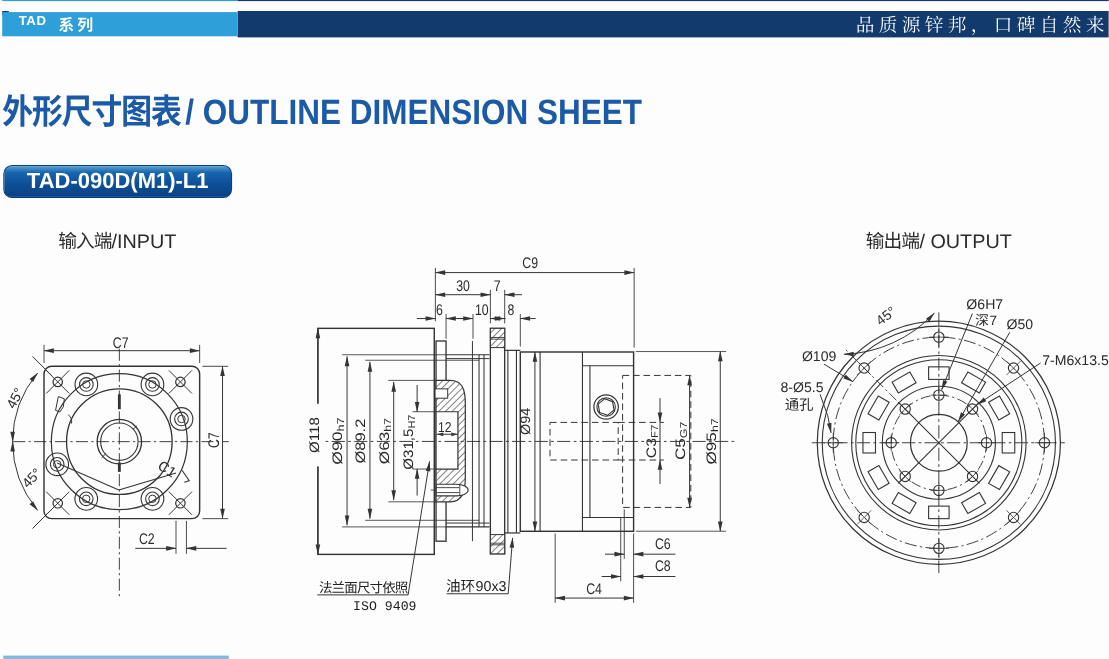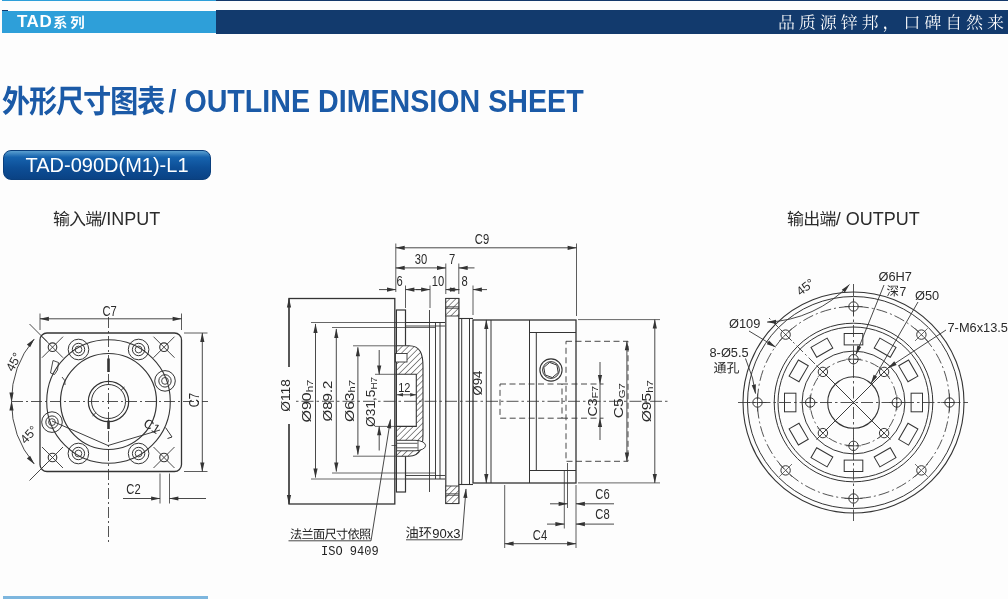--- a/index.html
+++ b/index.html
@@ -7,22 +7,22 @@
               font-family:"Liberation Sans", sans-serif; position:relative; }
   .abs { position:absolute; }
 </style>
 </head>
 <body>
 <div class="abs" style="left:2px;top:0;width:213.5px;height:1.3px;background:#2e9fd9;"></div>
 <div class="abs" style="left:215.5px;top:0;width:792.5px;height:1.3px;background:#14386b;"></div>
 <div class="abs" style="left:216px;top:9.5px;width:792px;height:24.5px;background:#123a6d;"></div>
 <div class="abs" style="left:1.5px;top:9.5px;width:6px;height:4px;background:#123a6d;"></div>
 <div class="abs" style="left:1.5px;top:10.5px;width:214.5px;height:22.5px;background:#2e9fd9;"></div>
-<div class="abs" style="left:17px;top:11.5px;color:#fff;font-size:17px;font-weight:bold;letter-spacing:0.5px;">TAD</div>
-<div class="abs" style="left:3px;top:150px;width:208px;height:30px;border-radius:8px;background:linear-gradient(#5a9fd0,#1663ae 22%,#0d4e96 60%,#0a4284);border:1px solid #0a3f7d;color:#fff;font-size:20px;font-weight:normal;text-align:center;line-height:28px;">TAD-090D(M1)-L1</div>
+<div class="abs" style="left:17px;top:11.5px;color:#fff;font-size:12px;font-weight:bold;letter-spacing:0.5px;">TAD</div>
+<div class="abs" style="left:3px;top:150px;width:208px;height:30px;border-radius:8px;background:linear-gradient(#5a9fd0,#1663ae 22%,#0d4e96 60%,#0a4284);border:1px solid #0a3f7d;color:#fff;font-size:20px;font-weight:bold;text-align:center;line-height:28px;">TAD-090D(M1)-L1</div>
 <div class="abs" style="left:3px;top:596px;width:205px;height:2.5px;background:#7db6de;"></div>
 <svg class="abs" style="left:0;top:0;" width="1008" height="599" viewBox="0 0 1008 599">
 <defs>
 <marker id="ah" markerUnits="userSpaceOnUse" markerWidth="10" markerHeight="6" refX="9.3" refY="3" orient="auto-start-reverse">
   <path d="M9.7,3 L0.4,0.9 L0.4,5.1 Z" fill="#343434"></path>
 </marker>
 <pattern id="ht" width="4.3" height="4.3" patternUnits="userSpaceOnUse" patternTransform="rotate(45)">
   <rect width="4.3" height="4.3" fill="#fff"></rect>
   <line x1="0" y1="0" x2="0" y2="4.3" stroke="#4a4a4a" stroke-width="1.25"></line>
 </pattern>

